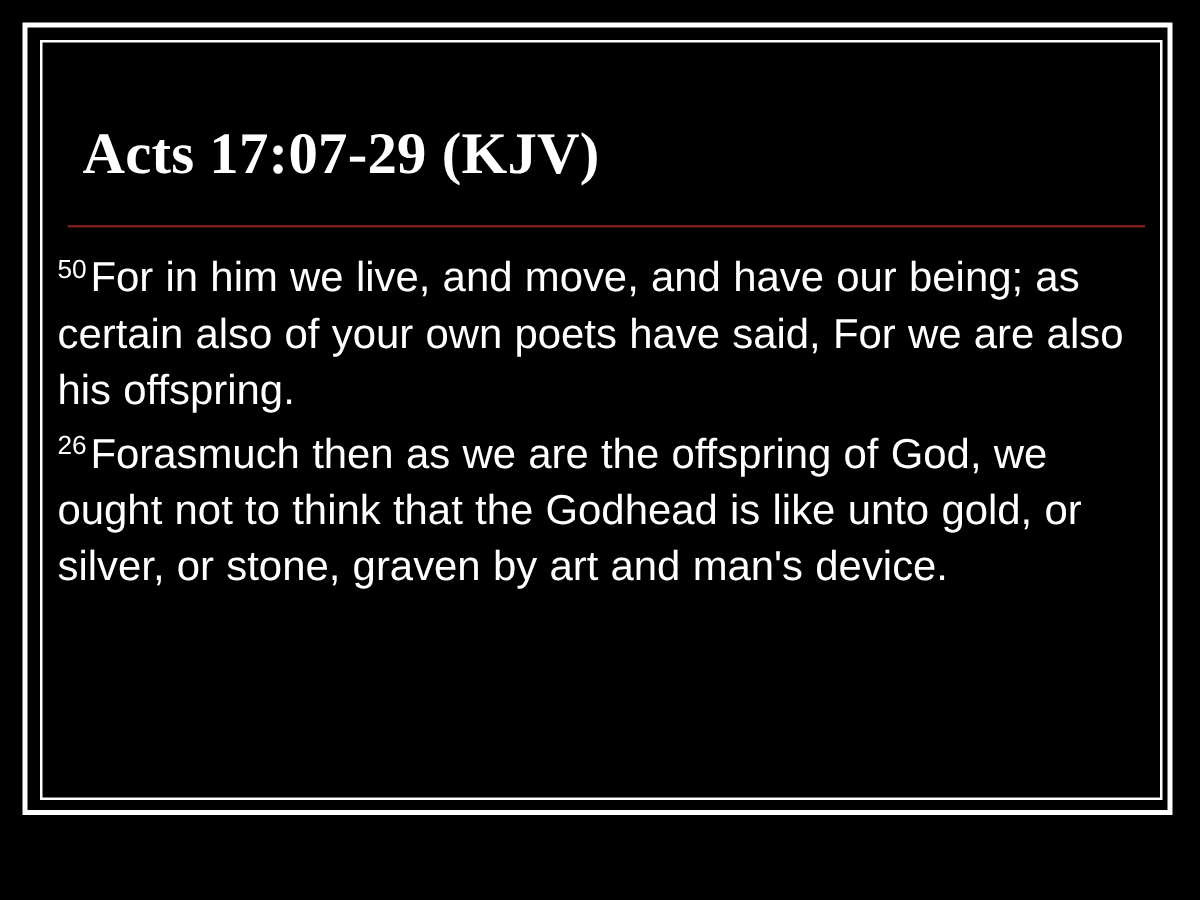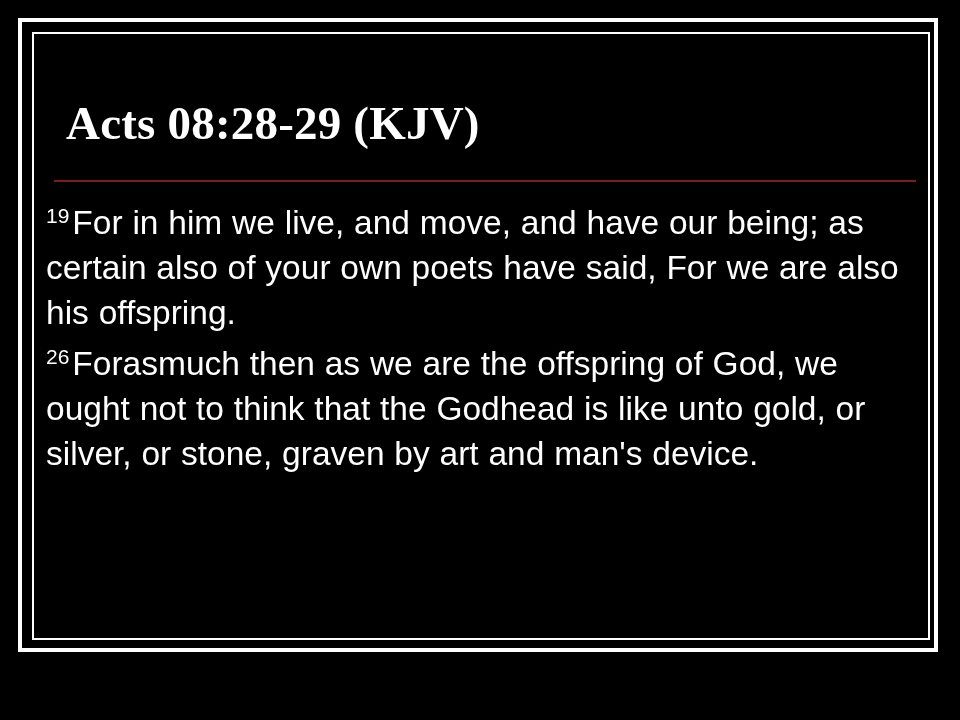--- a/index.html
+++ b/index.html
@@ -109,28 +109,28 @@
 </head>
 <body>
 
 <div class="slide">
 
   <div class="frame-outer"></div>
   <div class="frame-inner"></div>
 
   <div class="content">
 
-    <h1 class="title">Acts 08:28-29 (KJV)</h1>
+    <h1 class="title">Acts 17:07-29 (KJV)</h1>
 
     <div class="divider"></div>
 
     <div class="body-block">
 
       <p class="verse">
-        <span class="verse-num">19</span><span>For in him we live, and move, and have our being; as certain also of your own poets have said, For we are also his offspring.</span>
+        <span class="verse-num">50</span><span>For in him we live, and move, and have our being; as certain also of your own poets have said, For we are also his offspring.</span>
       </p>
 
       <p class="verse">
         <span class="verse-num">26</span><span>Forasmuch then as we are the offspring of God, we ought not to think that the Godhead is like unto gold, or silver, or stone, graven by art and man's device.</span>
       </p>
 
     </div>
 
   </div>
 </div>

